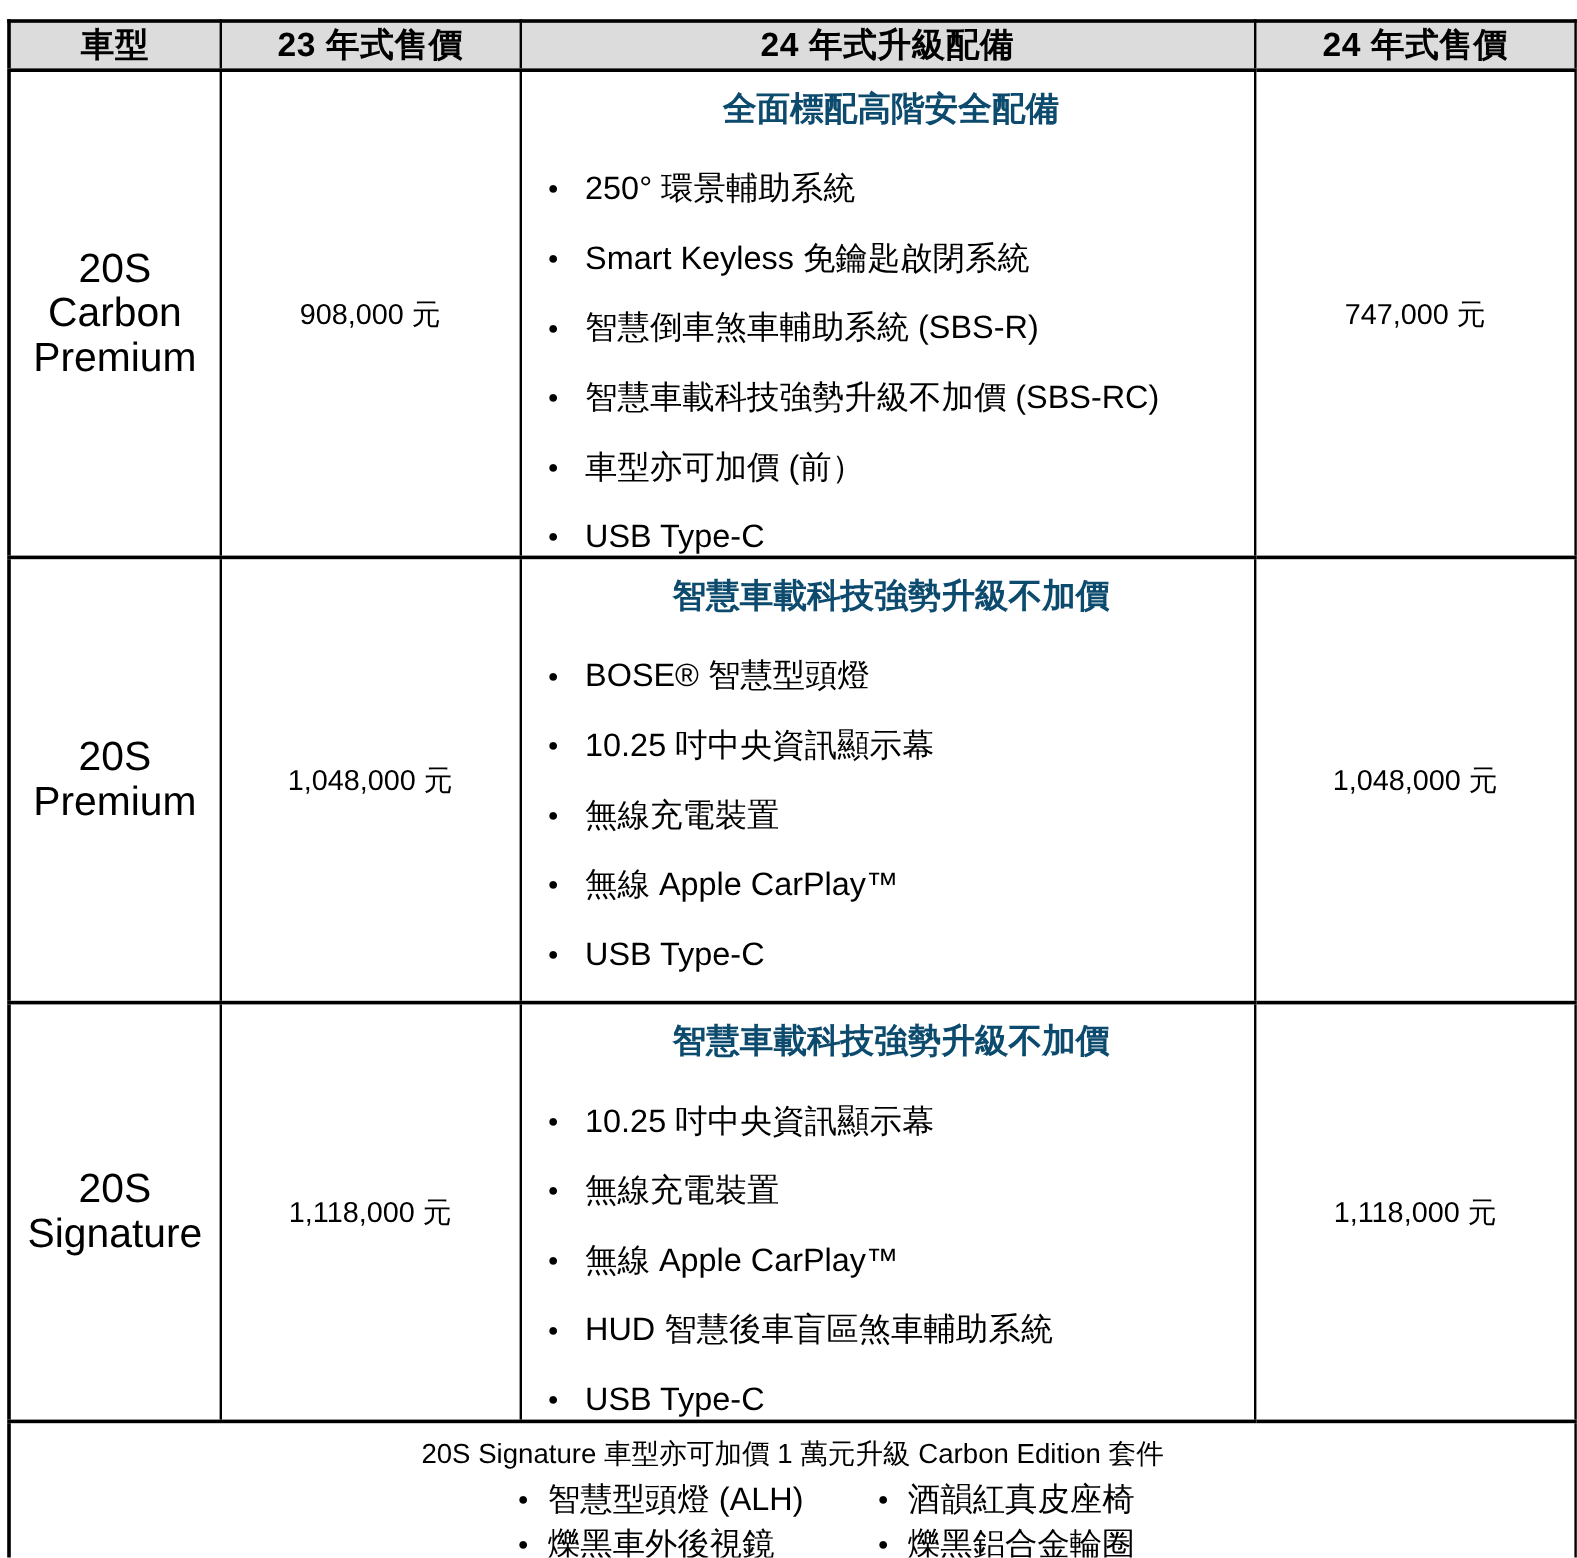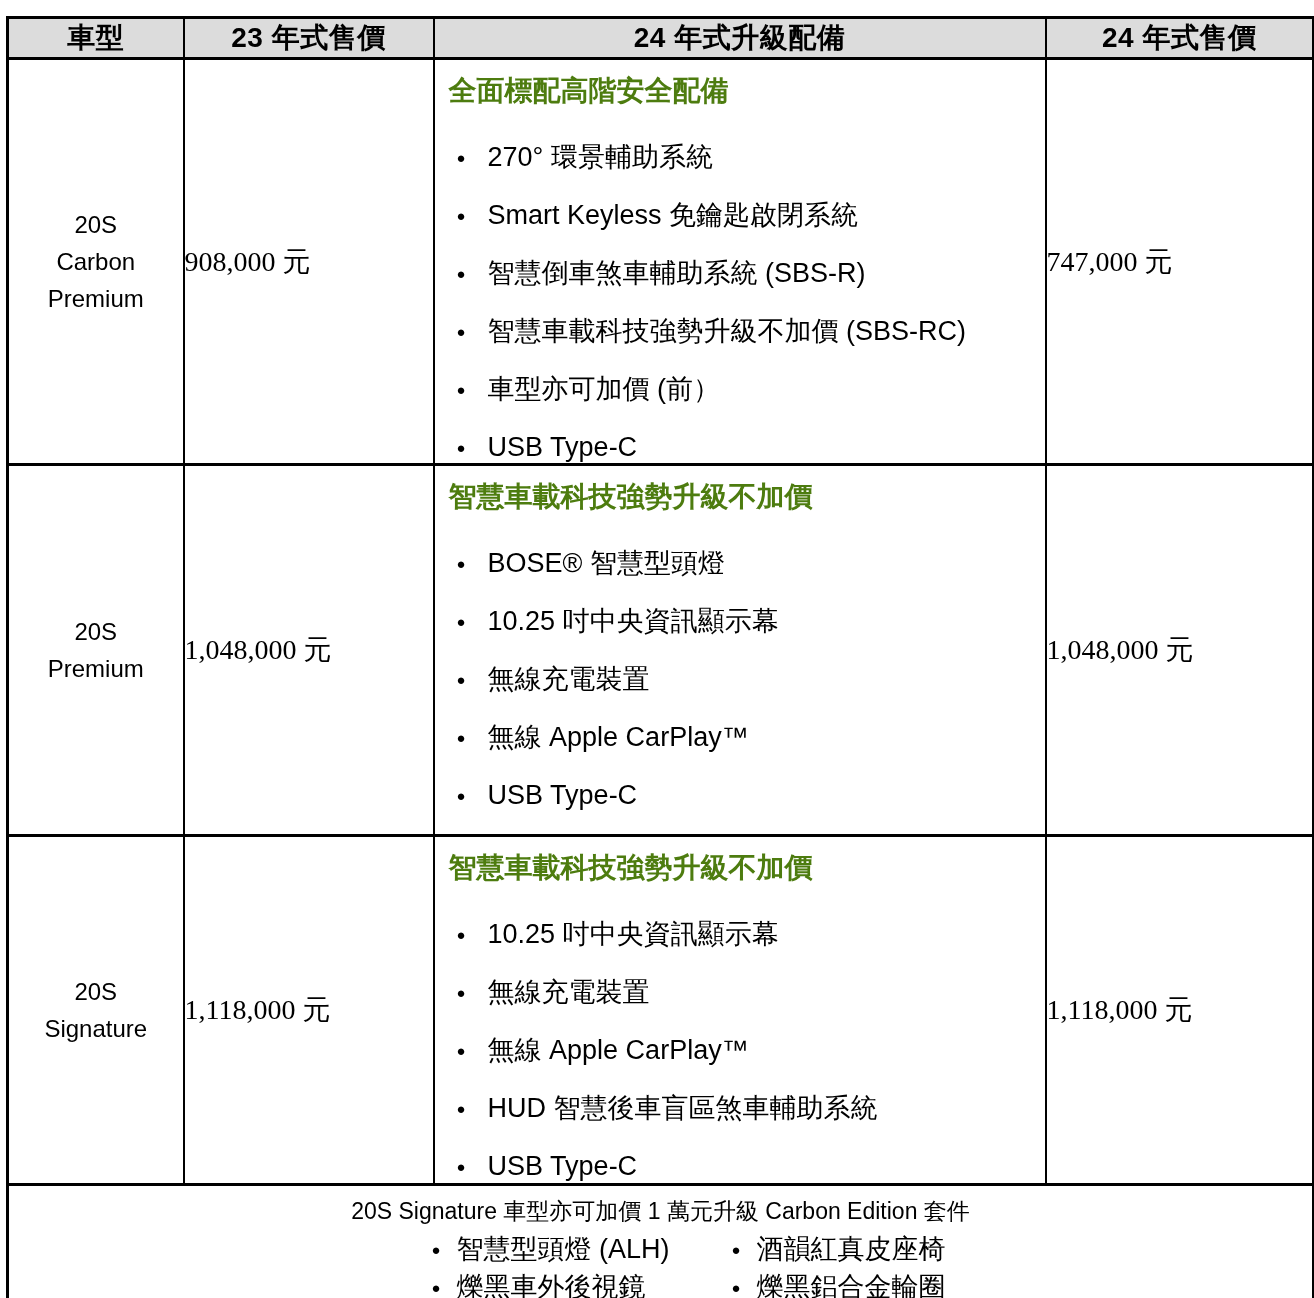--- a/index.html
+++ b/index.html
@@ -30,36 +30,37 @@
     font-size: 28px;
     font-weight: bold;
     text-align: center;
     vertical-align: middle;
     letter-spacing: 0.5px;
   }
 
   td.model-cell {
     text-align: center;
     vertical-align: middle;
+    font-size: 34px;
+    line-height: 37px;
+  }
+  td.price-cell {
+    text-align: center;
+    vertical-align: middle;
     font-size: 24px;
-    line-height: 37px;
-  }
-  td.price-cell {
-    vertical-align: middle;
-    font-size: 28px;
-    font-family: Liberation Serif, serif;
   }
   td.features-cell {
     vertical-align: top;
     padding: 10px 8px 0 14px;
   }
   .upgrade-title {
+    text-align: center;
     font-size: 28px;
     font-weight: bold;
-    color: #4d7c0f;
+    color: #0c4a6e;
     margin-top: 2px;
   }
   ul.features {
     list-style: none;
     padding-left: 8px;
   }
   ul.features li {
     display: flex;
     align-items: center;
     font-size: 27px;
@@ -124,21 +125,21 @@
           <span style="display:block">20S</span>
           <span style="display:block">Carbon</span>
           <span style="display:block">Premium</span>
         </td>
         <td class="price-cell">908,000 元</td>
         <td class="features-cell">
           <div class="upgrade-title">全面標配高階安全配備</div>
           <ul class="features">
             <li>
                 <span class="blt">●</span>
-                <span>270° 環景輔助系統</span>
+                <span>250° 環景輔助系統</span>
               </li>
             <li>
                 <span class="blt">●</span>
                 <span>Smart Keyless 免鑰匙啟閉系統</span>
               </li>
             <li>
                 <span class="blt">●</span>
                 <span>智慧倒車煞車輔助系統 (SBS-R)</span>
               </li>
             <li>

